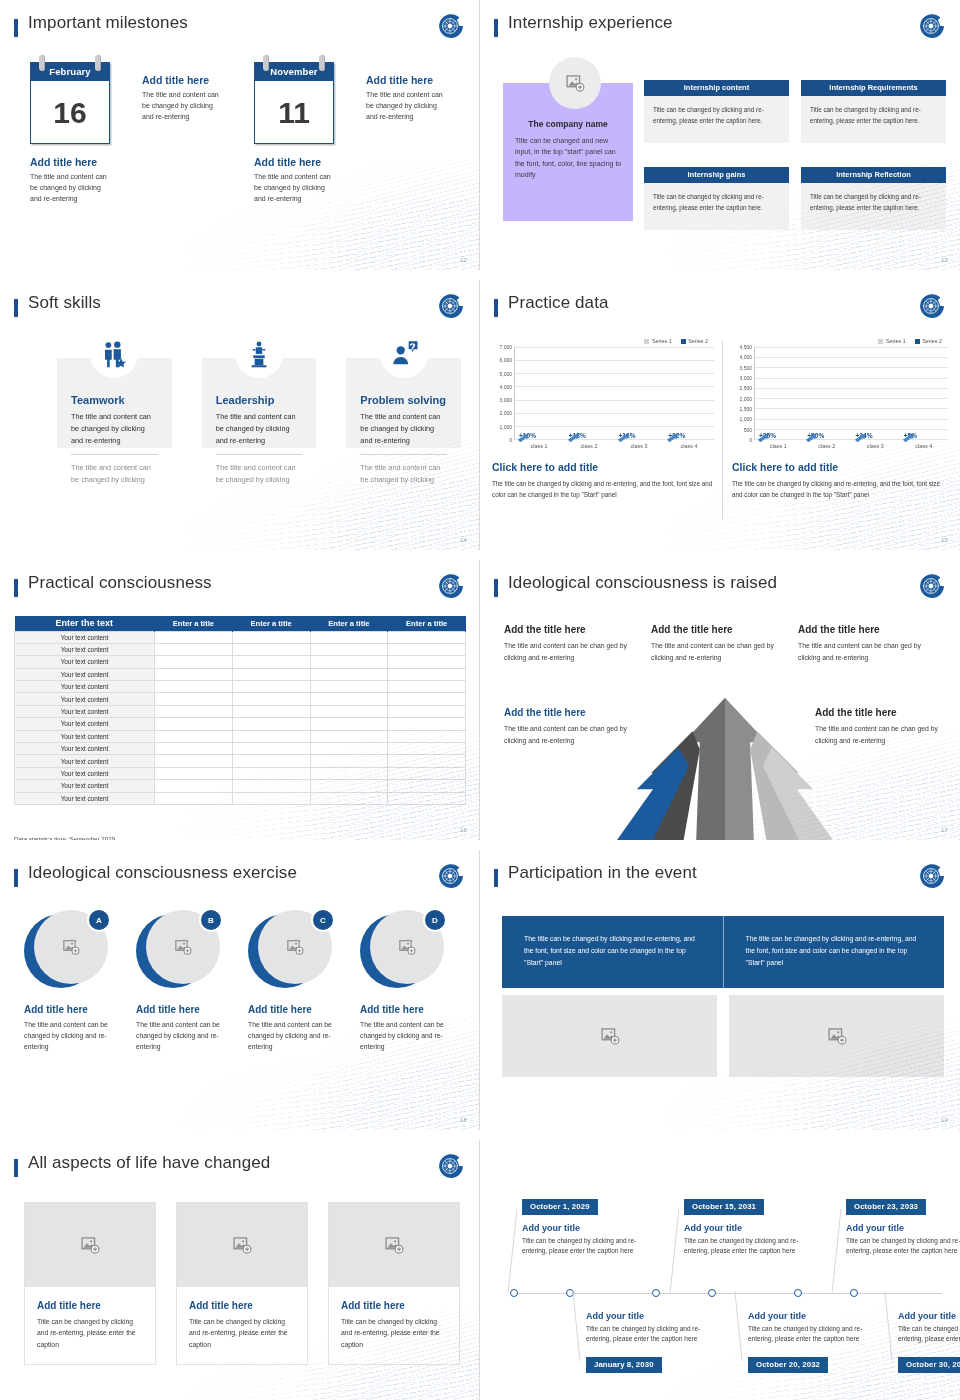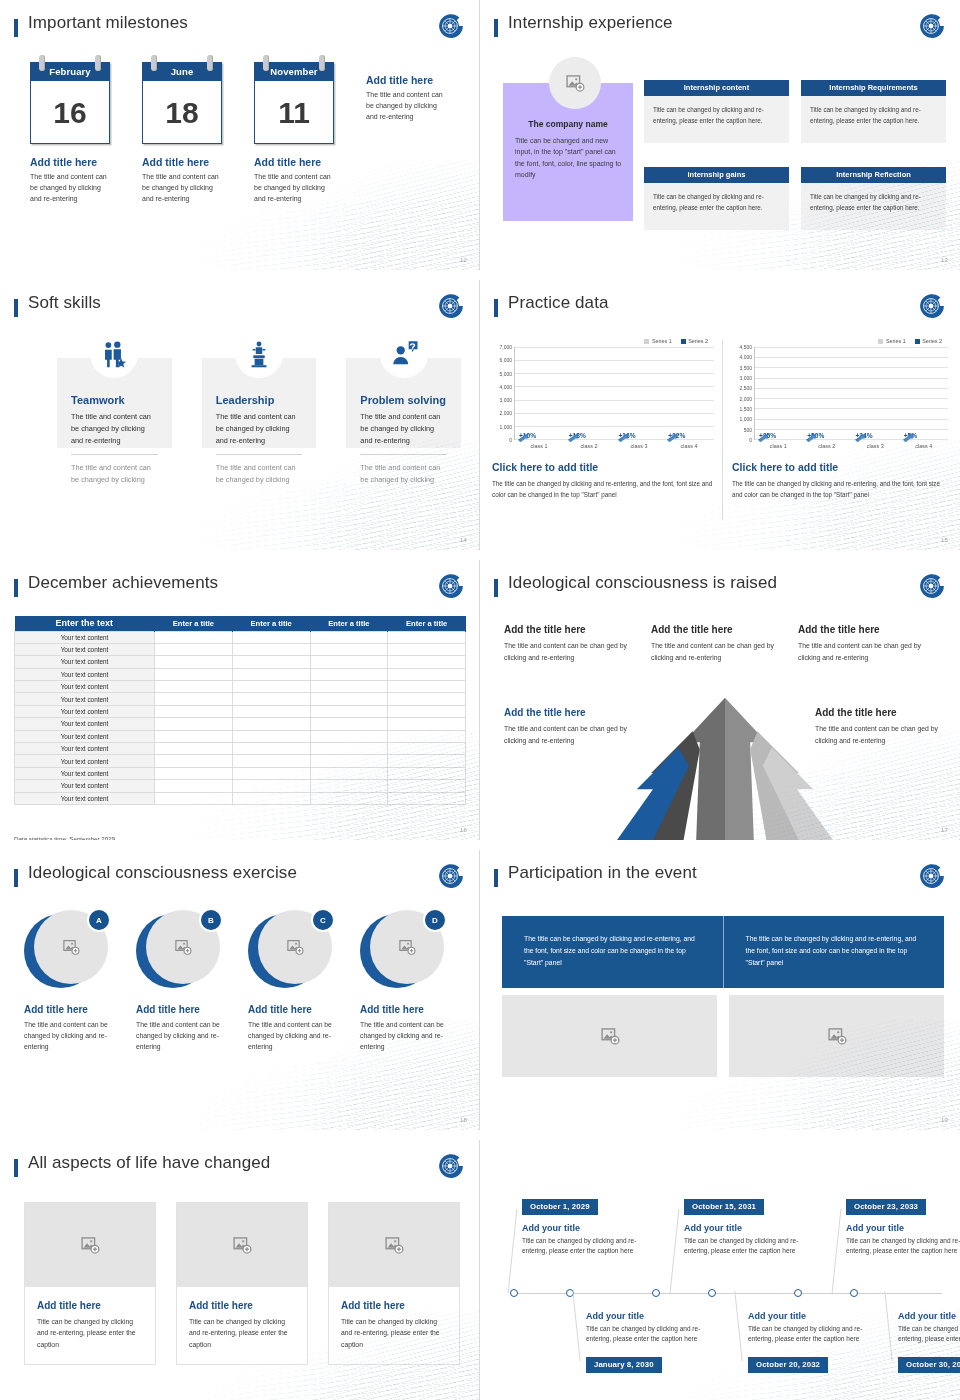--- a/index.html
+++ b/index.html
@@ -297,26 +297,20 @@
         <div class="cal">
           <div class="ring l"></div>
           <div class="ring r"></div>
           <div class="cal-top">February</div>
           <div class="cal-day">16</div>
         </div>
         <div class="cal-title">Add title here</div>
         <div class="cal-desc">The title and content can be changed by clicking and re-entering</div>
       </div>
       <div class="cal-col">
-        <div class="cal">
-          <div class="ring l"></div>
-          <div class="ring r"></div>
-          <div class="cal-top">June</div>
-          <div class="cal-day">18</div>
-        </div>
         <div class="cal-title">Add title here</div>
         <div class="cal-desc">The title and content can be changed by clicking and re-entering</div>
       </div>
       <div class="cal-col">
         <div class="cal">
           <div class="ring l"></div>
           <div class="ring r"></div>
           <div class="cal-top">November</div>
           <div class="cal-day">11</div>
         </div>
@@ -583,21 +577,21 @@
       <div class="c-desc">The title can be changed by clicking and re-entering, and the font, font size and color can be changed in the top "Start" panel</div>
     </div>
     <div class="pagenum">15</div>
   </div>
 
   <div class="gap"></div>
 
   <div class="slide">
     <div class="s-head">
       <div class="title-bar"></div>
-      <div class="s-title">December achievements</div>
+      <div class="s-title">Practical consciousness</div>
       <svg class="logo">
           <use href="#ico-logo"></use>
         </svg>
     </div>
     <table class="tbl">
       <thead>
           <tr id="tbl-head">
             <th class="first" style="width: 140px;">Enter the text</th>
             <th>Enter a title</th>
             <th>Enter a title</th>

